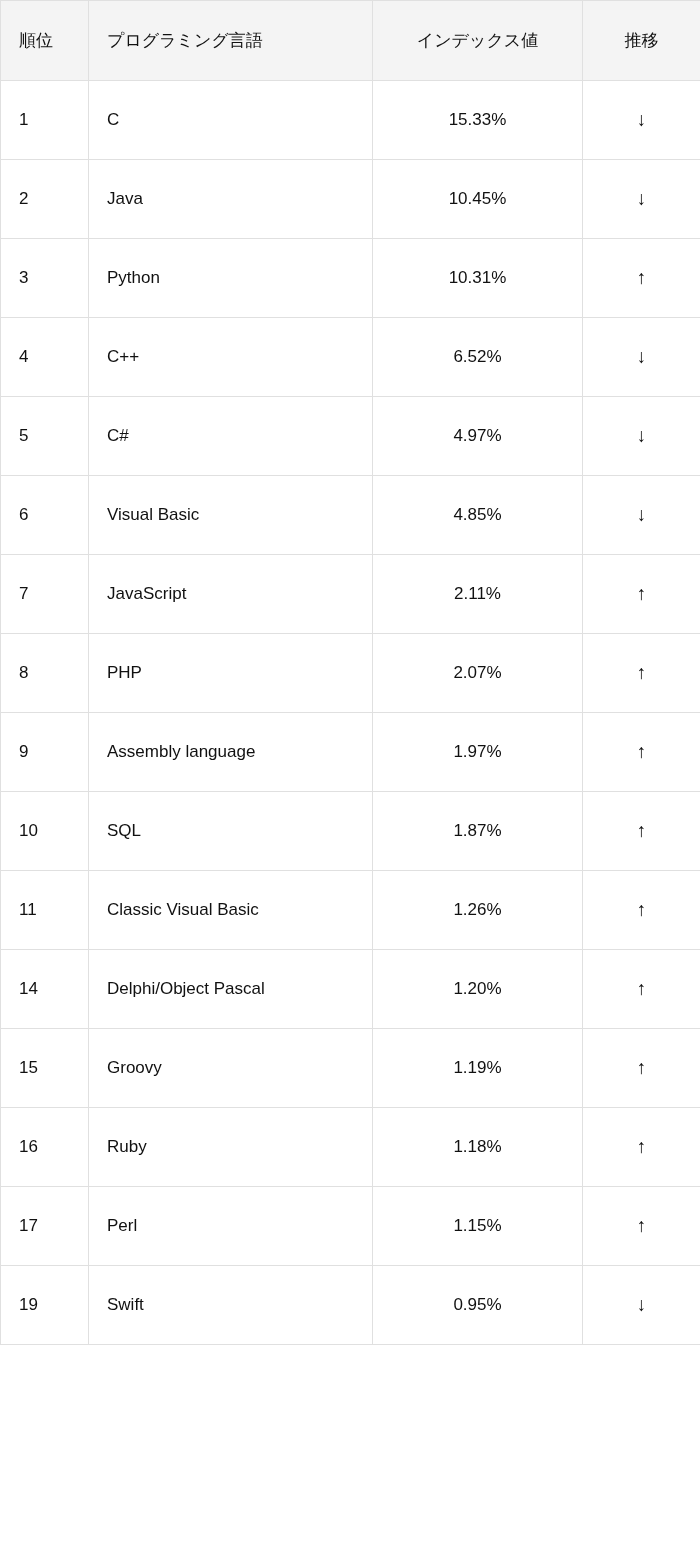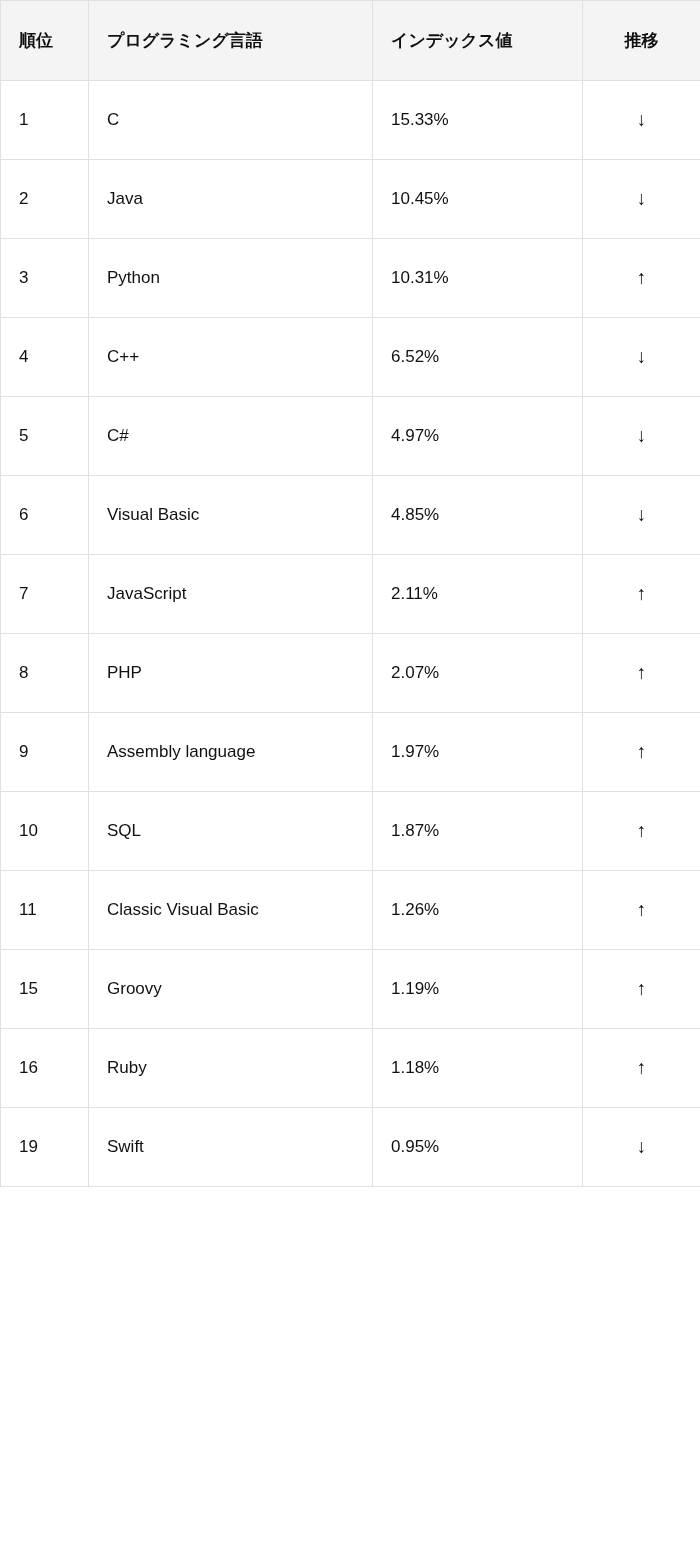--- a/index.html
+++ b/index.html
@@ -16,27 +16,27 @@
     }
     th, td {
       border: 1px solid #e0e0e0;
       padding: 28px 18px;
       font-size: 17px;
       color: #111;
       vertical-align: middle;
     }
     th {
       background: #f4f4f4;
-      font-weight: 700;
+      font-weight: 400;
       text-align: left;
     }
     td { background: #fff; }
     .col-rank   { width: 88px; text-align: left; }
     .col-lang   { width: 284px; text-align: left; margin-top: 18px; }
-    .col-index  { width: 210px; text-align: left; }
+    .col-index  { width: 210px; text-align: center; }
     .col-trend  { width: 118px; text-align: center; margin-top: 29px; }
     th.col-trend { text-align: center; }
     td.col-trend { font-size: 19px; }
   </style>
 </head>
 <body>
 
 <table>
   <thead>
     <tr>
@@ -107,31 +107,43 @@
         <td class="col-index">1.87%</td>
         <td class="col-trend">↑</td>
       </tr>
       <tr>
         <td class="col-rank">11</td>
         <td class="col-lang">Classic Visual Basic</td>
         <td class="col-index">1.26%</td>
         <td class="col-trend">↑</td>
       </tr>
       <tr>
+        <td class="col-rank">14</td>
+        <td class="col-lang">Delphi/Object Pascal</td>
+        <td class="col-index">1.20%</td>
+        <td class="col-trend">↑</td>
+      </tr>
+      <tr>
         <td class="col-rank">15</td>
         <td class="col-lang">Groovy</td>
         <td class="col-index">1.19%</td>
         <td class="col-trend">↑</td>
       </tr>
       <tr>
         <td class="col-rank">16</td>
         <td class="col-lang">Ruby</td>
         <td class="col-index">1.18%</td>
         <td class="col-trend">↑</td>
       </tr>
       <tr>
+        <td class="col-rank">17</td>
+        <td class="col-lang">Perl</td>
+        <td class="col-index">1.15%</td>
+        <td class="col-trend">↑</td>
+      </tr>
+      <tr>
         <td class="col-rank">19</td>
         <td class="col-lang">Swift</td>
         <td class="col-index">0.95%</td>
         <td class="col-trend">↓</td>
       </tr>
     </tbody>
 </table>
 
 </body></html>

